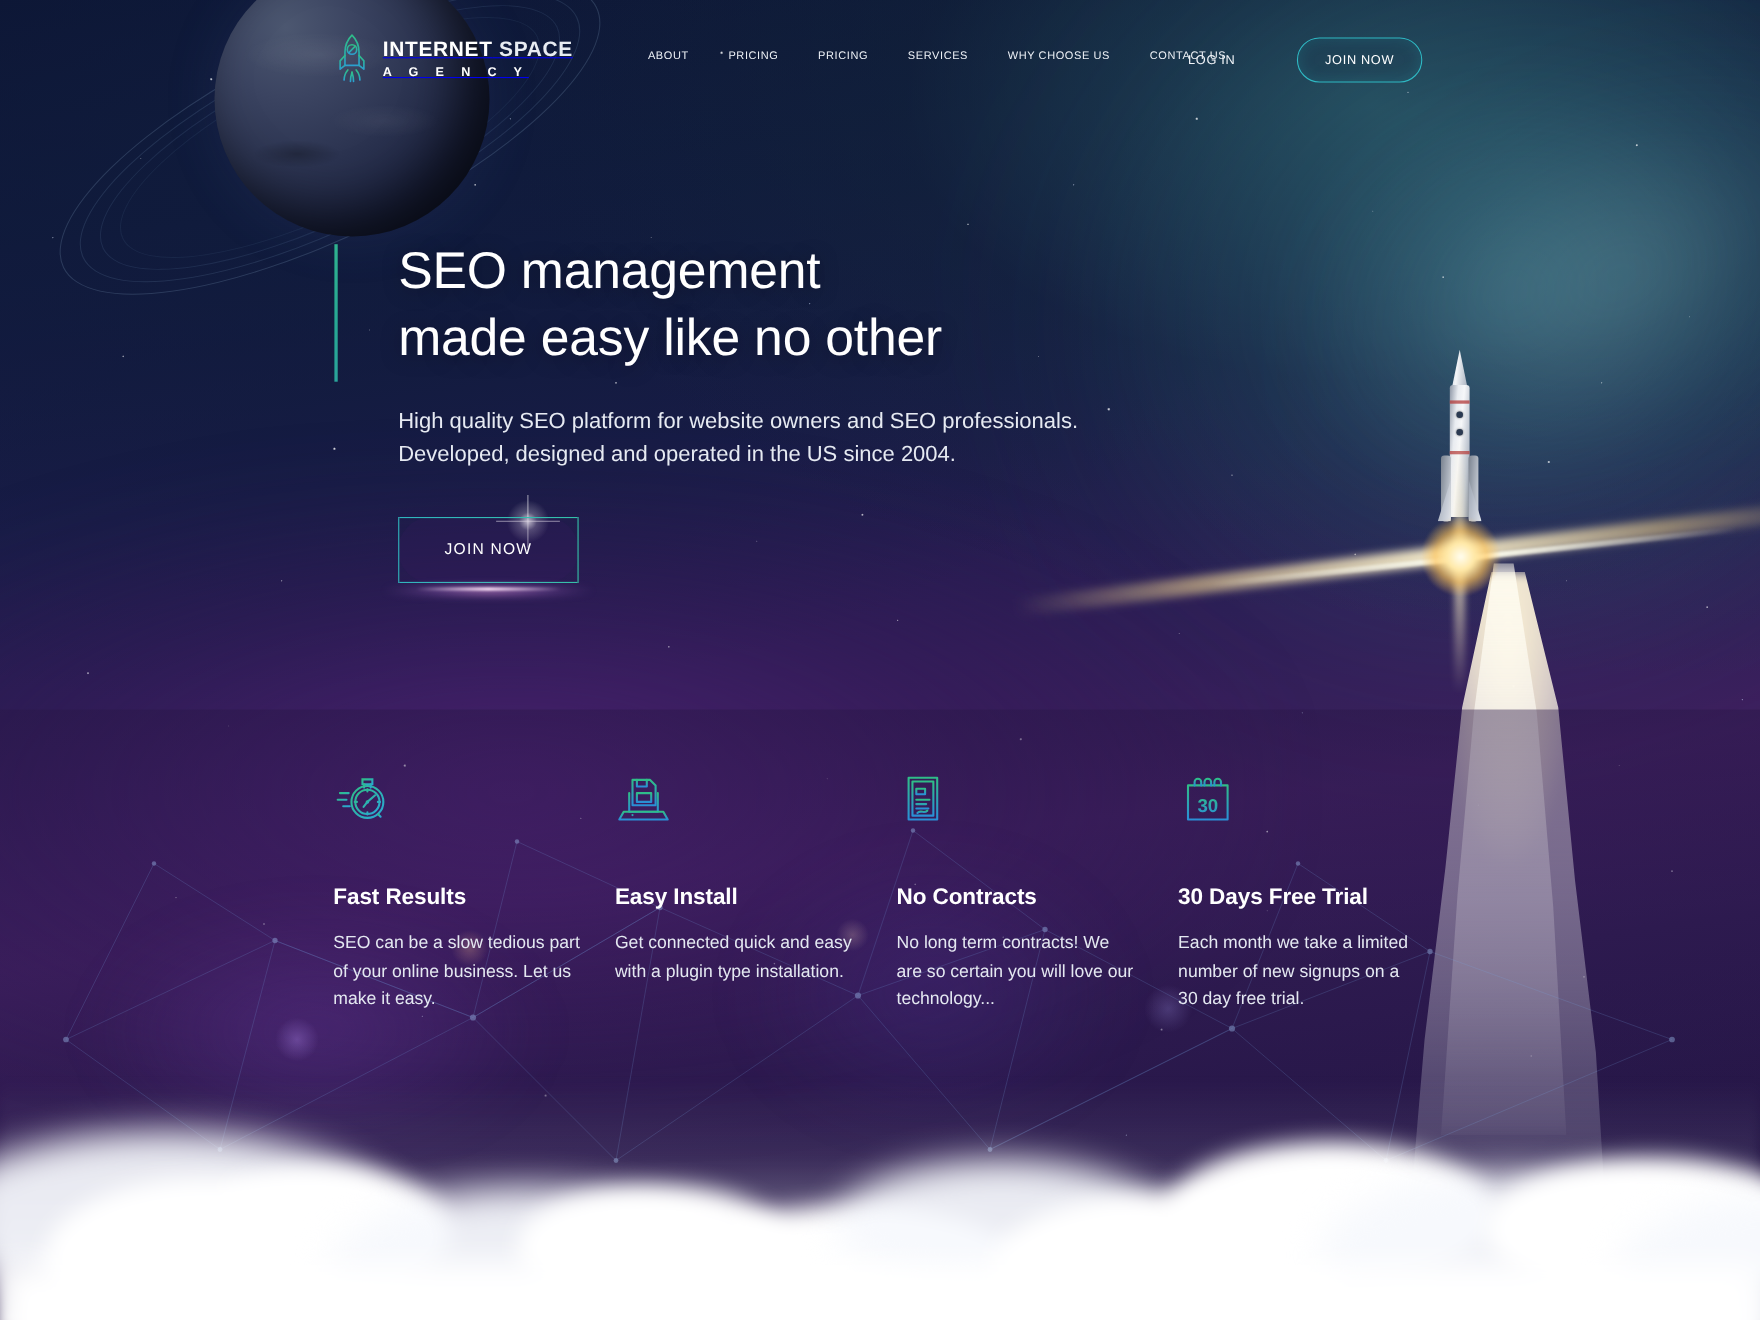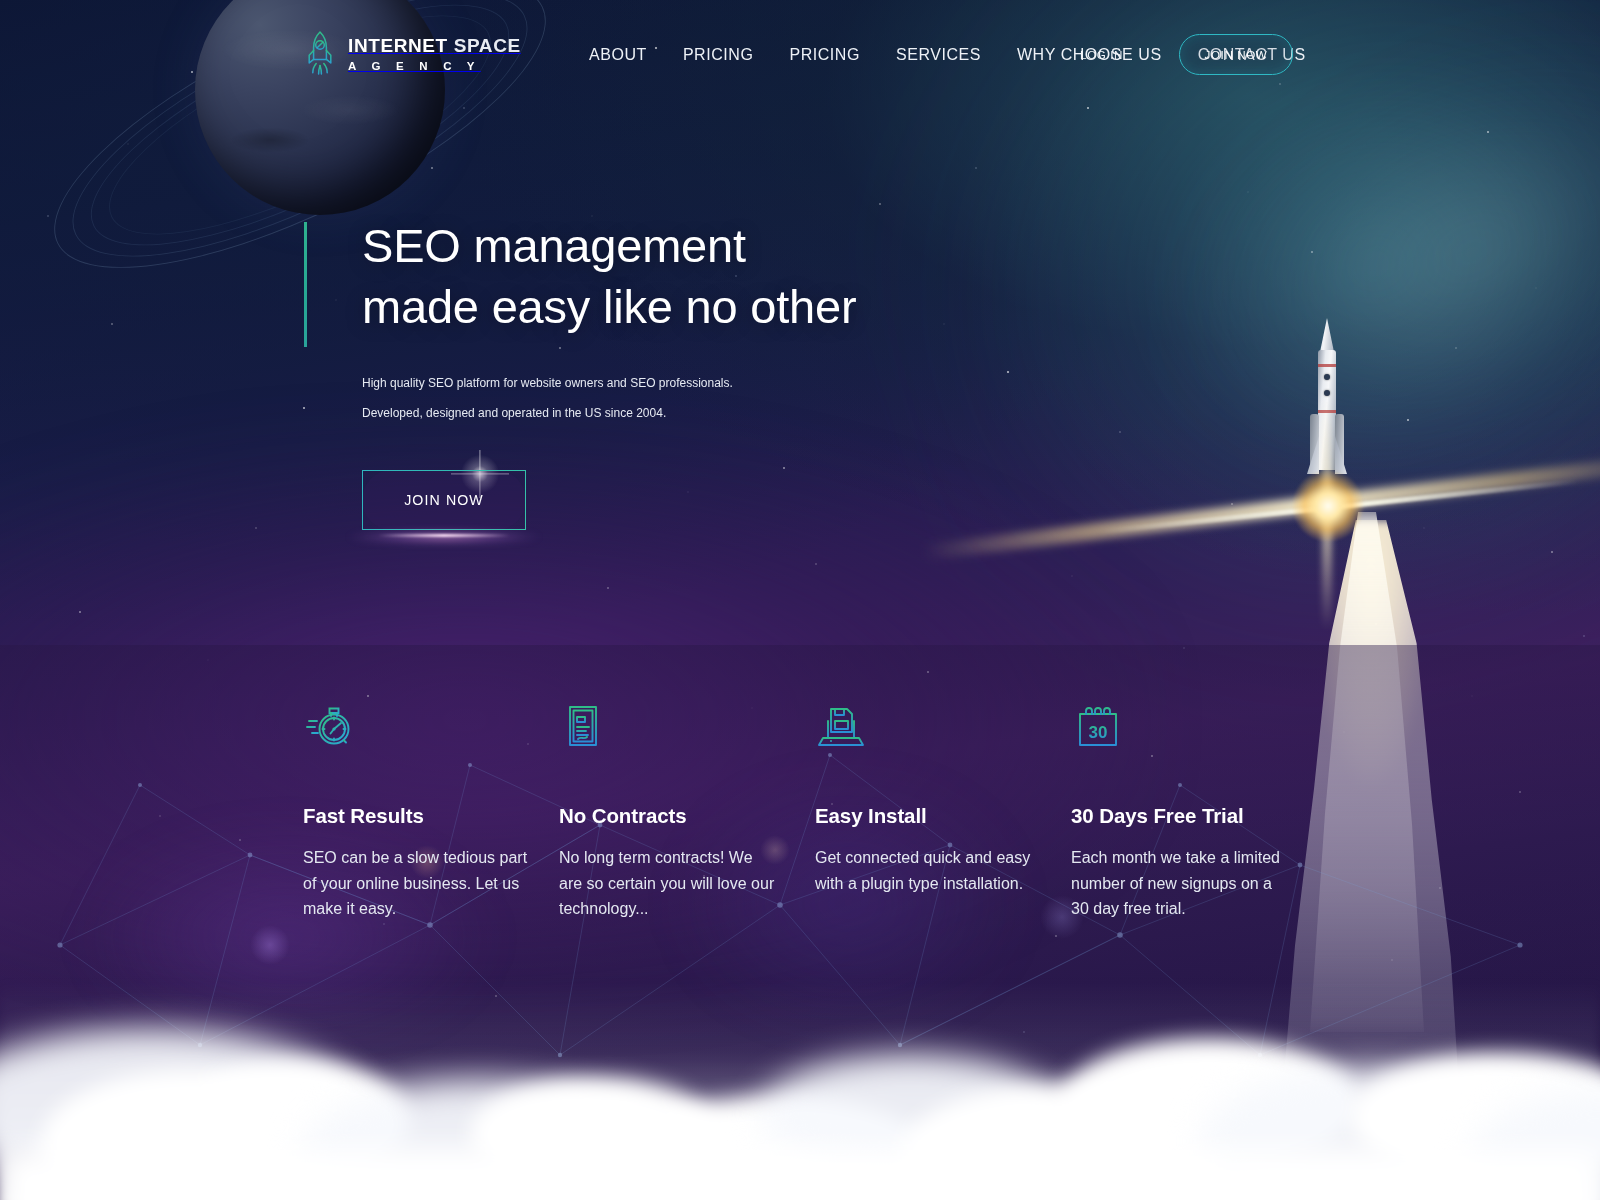--- a/index.html
+++ b/index.html
@@ -260,21 +260,21 @@
     font-family:"Liberation Sans", sans-serif;
     transform: scaleX(.93); transform-origin:left center;
   }
   .logo-line1 .dim { color:#e8ecf2; }
   .logo-line2 {
     color:#ffffff; font-size:11.5px; letter-spacing:6.2px; font-weight:700; margin-top:6px;
   }
 
   .nav { position:absolute; left:589px; top:46px; display:flex; gap:0; align-items:center; }
   .nav a {
-    color:#eef2f7; font-size:16px; letter-spacing:.55px; text-decoration:none;
+    color:#eef2f7; font-size:10px; letter-spacing:.55px; text-decoration:none;
     font-weight:500; padding:0 18px; white-space:nowrap;
   }
   .nav a:first-child { padding-left:0; }
 
   .auth { position:absolute; right:307px; top:34px; display:flex; align-items:center; gap:12px; }
   .login {
     color:#f2f5f9; font-size:11.6px; letter-spacing:.6px; text-decoration:none; font-weight:500;
     margin-right:44px; white-space:nowrap;
   }
   .join-top {
@@ -294,21 +294,21 @@
     background: linear-gradient(180deg, #2fb28f 0%, #27a894 60%, #2aa49b 100%);
   }
   .hero-title {
     position:absolute; left:362px; top:215px; width:760px;
     color:#ffffff; font-size:47px; font-weight:400; line-height:61px;
     letter-spacing:-.2px;
     text-shadow: 0 2px 18px rgba(0,0,0,.35);
   }
   .hero-sub {
     position:absolute; left:362px; top:368px; width:620px;
-    color:#e6eaf2; font-size:12px; line-height:30px; font-weight:400;
+    color:#e6eaf2; font-size:20px; line-height:30px; font-weight:400;
   }
   .hero-sub div { white-space:nowrap; }
   .join-hero-wrap { position:absolute; left:362px; top:470px; }
   .join-hero {
     display:flex; align-items:center; justify-content:center;
     width:164px; height:60px; border-radius:32px;
     border:1.6px solid;
     border-image: linear-gradient(100deg,#2fb6bf,#35c2a8) 1;
     border-color:#2fb6bf;
     color:#ffffff; font-size:14.2px; letter-spacing:1.1px; font-weight:500;
@@ -527,47 +527,20 @@
         <div class="feat-title">Fast Results</div>
         <div class="feat-desc">
           <div>SEO can be a slow tedious part</div>
           <div>of your online business. Let us</div>
           <div>make it easy.</div>
         </div>
       </div>
 
       <div class="feat">
         <div class="feat-icon">
-          <svg width="52" height="52" viewBox="0 0 52 52" fill="none">
-            <defs>
-              <linearGradient id="g3" x1="0" y1="0" x2="0" y2="1">
-                <stop offset="0%" stop-color="#2fbd88"></stop>
-                  <stop offset="100%" stop-color="#2a8fd6"></stop>
-              </linearGradient>
-            </defs>
-            <g stroke="url(#g3)" stroke-width="1.9" fill="none" stroke-linecap="round" stroke-linejoin="round">
-              <path d="M11 7h26v38H11z"></path>
-              <path d="M14.5 10.5h19v31h-19z"></path>
-              <path d="M18 17h8v5h-8z"></path>
-              <path d="M26 19.5h5"></path>
-              <path d="M18 27h12M18 31h9M18 35h11"></path>
-              <path d="M19 39c3-3 6 1 9-2"></path>
-            </g>
-          </svg>
-        </div>
-        <div class="feat-title">No Contracts</div>
-        <div class="feat-desc">
-          <div>No long term contracts! We</div>
-          <div>are so certain you will love our</div>
-          <div>technology...</div>
-        </div>
-      </div>
-
-      <div class="feat">
-        <div class="feat-icon">
           <svg width="52" height="50" viewBox="0 0 52 50" fill="none">
             <defs>
               <linearGradient id="g2" x1="0" y1="0" x2="0" y2="1">
                 <stop offset="0%" stop-color="#2fbd88"></stop>
                   <stop offset="100%" stop-color="#2a8fd6"></stop>
               </linearGradient>
             </defs>
             <g stroke="url(#g2)" stroke-width="1.9" fill="none" stroke-linecap="round" stroke-linejoin="round">
               <path d="M13 21v17h26V21"></path>
               <path d="M16 9h16l5 5v18H16z"></path>
@@ -577,20 +550,47 @@
               <path d="M21 41h10"></path>
               <circle cx="16" cy="41" r="1" fill="url(#g2)" stroke="none"></circle>
             </g>
           </svg>
         </div>
         <div class="feat-title">Easy Install</div>
         <div class="feat-desc">
           <div>Get connected quick and easy</div>
           <div>with a plugin type installation.</div>
           <div></div>
+        </div>
+      </div>
+
+      <div class="feat">
+        <div class="feat-icon">
+          <svg width="52" height="52" viewBox="0 0 52 52" fill="none">
+            <defs>
+              <linearGradient id="g3" x1="0" y1="0" x2="0" y2="1">
+                <stop offset="0%" stop-color="#2fbd88"></stop>
+                  <stop offset="100%" stop-color="#2a8fd6"></stop>
+              </linearGradient>
+            </defs>
+            <g stroke="url(#g3)" stroke-width="1.9" fill="none" stroke-linecap="round" stroke-linejoin="round">
+              <path d="M11 7h26v38H11z"></path>
+              <path d="M14.5 10.5h19v31h-19z"></path>
+              <path d="M18 17h8v5h-8z"></path>
+              <path d="M26 19.5h5"></path>
+              <path d="M18 27h12M18 31h9M18 35h11"></path>
+              <path d="M19 39c3-3 6 1 9-2"></path>
+            </g>
+          </svg>
+        </div>
+        <div class="feat-title">No Contracts</div>
+        <div class="feat-desc">
+          <div>No long term contracts! We</div>
+          <div>are so certain you will love our</div>
+          <div>technology...</div>
         </div>
       </div>
 
       <div class="feat">
         <div class="feat-icon">
           <svg width="54" height="52" viewBox="0 0 54 52" fill="none">
             <defs>
               <linearGradient id="g4" x1="0" y1="0" x2="0" y2="1">
                 <stop offset="0%" stop-color="#2fbd88"></stop>
                   <stop offset="100%" stop-color="#2a8fd6"></stop>

